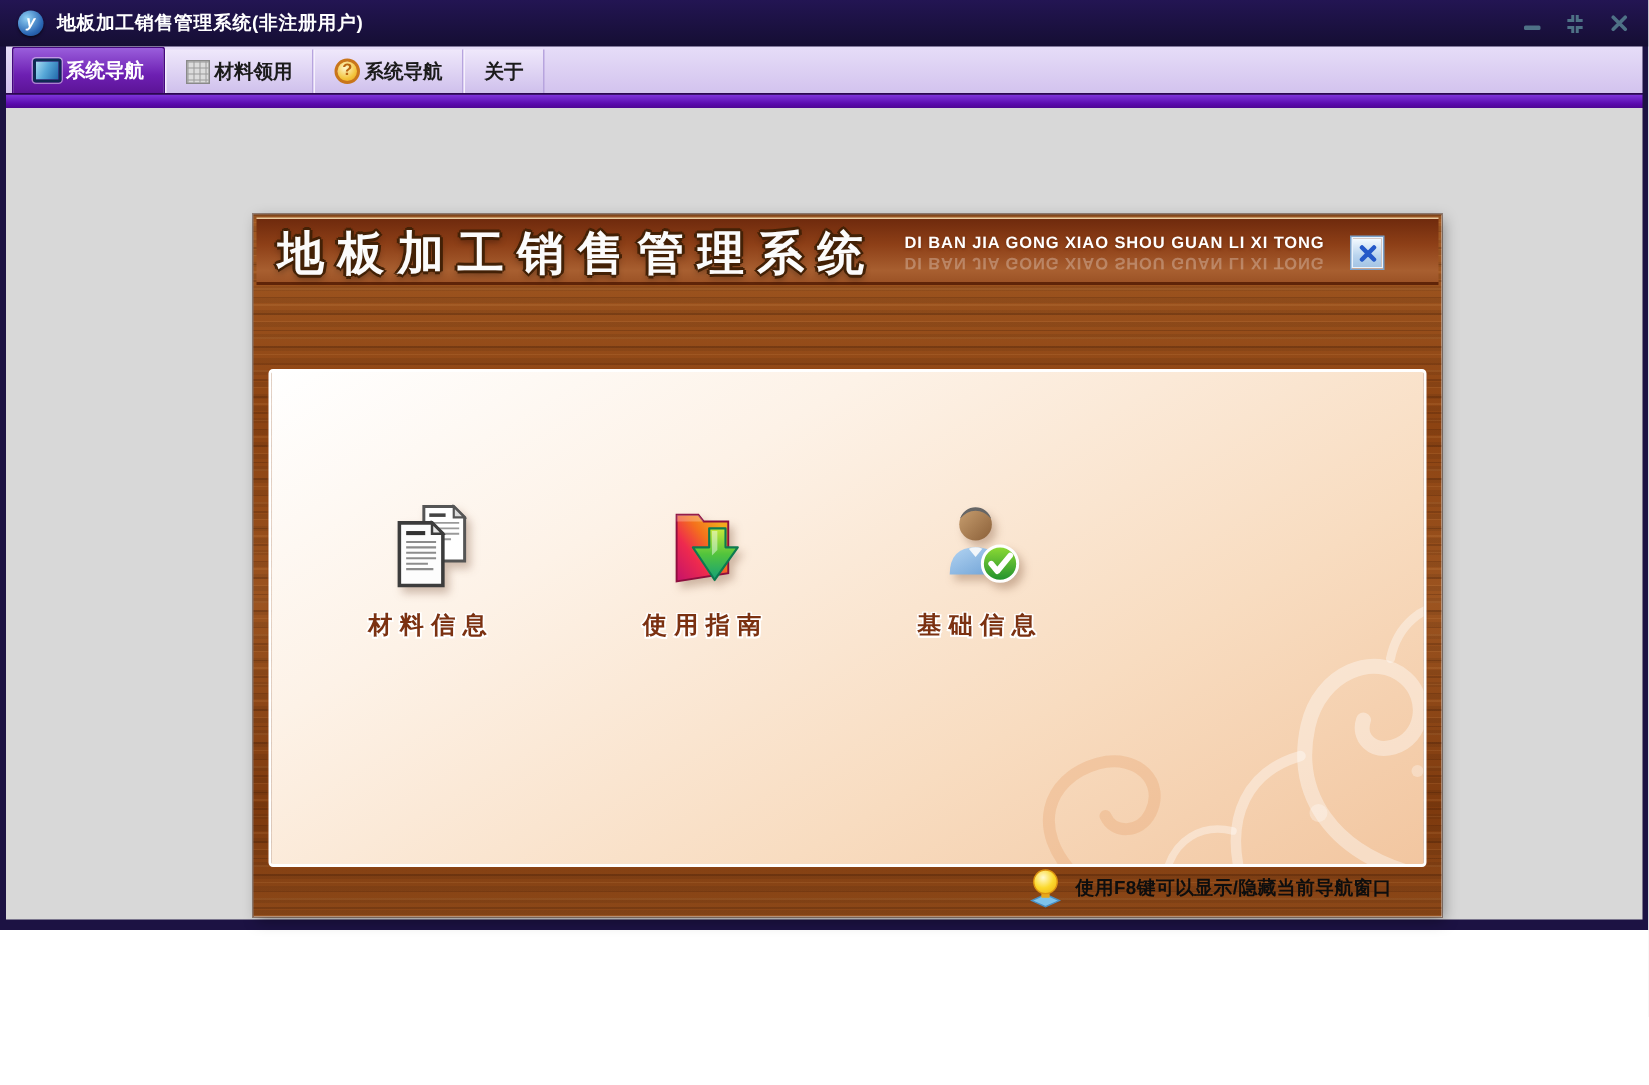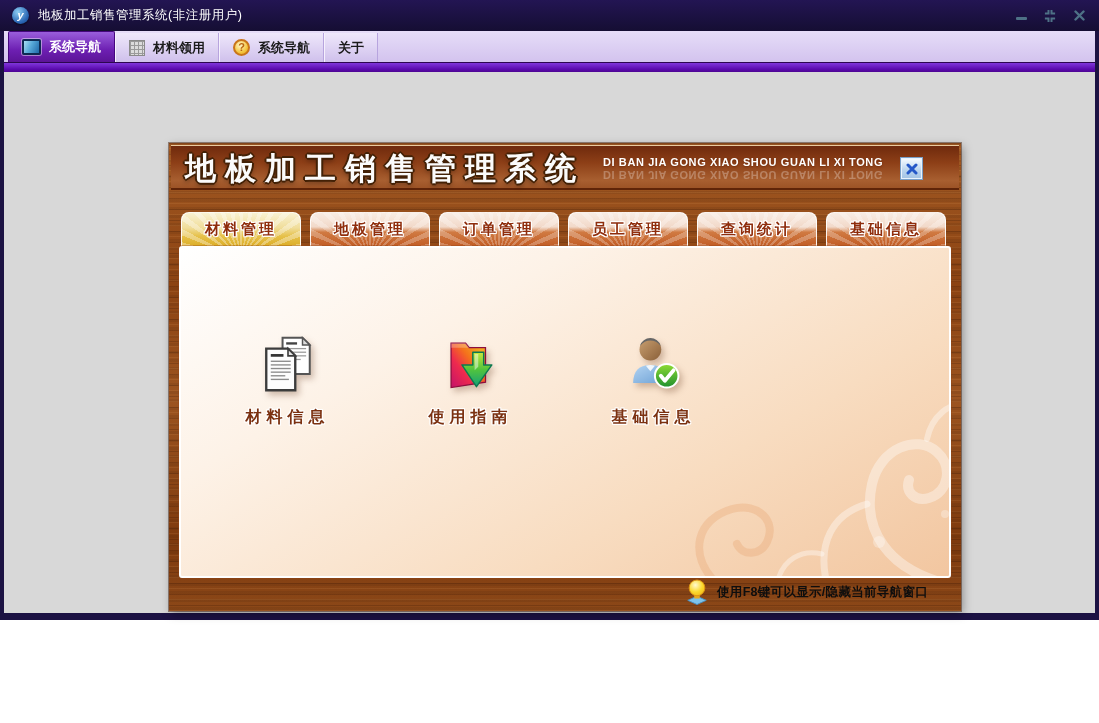--- a/index.html
+++ b/index.html
@@ -8,28 +8,28 @@
 
   
   .app-window{position:absolute;left:0;top:0;width:1099px;height:620px;background:#1c1243;}
 
   .titlebar{position:absolute;left:0;top:0;right:0;height:31px;
             background:linear-gradient(#231553,#150e33);display:flex;align-items:center;padding:0 12px;box-sizing:border-box;}
   .app-logo{width:17px;height:17px;border-radius:50%;flex:0 0 17px;
             background:radial-gradient(circle at 35% 30%,#8fd0f4,#2a66b4 65%,#16407e);
             color:#fff;font-style:italic;font-weight:bold;font-size:11px;line-height:17px;text-align:center;margin-right:9px;
             box-shadow:0 1px 2px rgba(0,0,0,.6);}
-  .window-title{color:#ffffff;font-size:12.5px;font-weight:normal;letter-spacing:.5px;}
+  .window-title{color:#ffffff;font-size:12.5px;font-weight:bold;letter-spacing:.5px;}
   .win-controls{margin-left:auto;display:flex;gap:13px;align-items:center;}
   .win-btn{display:flex;align-items:center;justify-content:center;width:16px;height:14px;cursor:pointer;}
   .min-bar{width:11px;height:3px;background:#4e7186;border-radius:1px;margin-top:6px;}
 
   .menubar{position:absolute;left:4px;right:4px;top:31px;height:31px;
            background:linear-gradient(#e6ddf8,#d3c3ee);display:flex;align-items:flex-end;padding-left:4px;box-sizing:border-box;}
-  .mtab{height:29px;display:flex;align-items:center;gap:8px;padding:0 13px;font-size:13px;font-weight:bold;color:#1b1b1b;
+  .mtab{height:29px;display:flex;align-items:center;gap:3px;padding:0 13px;font-size:13px;font-weight:bold;color:#1b1b1b;
         background:linear-gradient(#efe8fb,#cfc0ec);border-right:1px solid #b7a4de;border-left:1px solid #f6f1fd;cursor:pointer;box-sizing:border-box;}
   .mtab.active{height:31px;background:linear-gradient(#9a5edc,#6d1fb2 60%,#5c1497);color:#fff;
         border:1px solid #45077e;border-bottom:none;border-radius:2px 2px 0 0;}
   .monitor-icon{width:15px;height:12px;border:2px solid #0e2a52;border-radius:2px;
         background:linear-gradient(115deg,#aadcf2,#57a8d8 45%,#1f68a8);box-shadow:0 0 0 1px rgba(255,255,255,.45);}
   .grid-icon{width:14px;height:14px;border:1px solid #8a8a8a;background-color:#dcdcdc;
         background-image:linear-gradient(#9a9a9a 1px,transparent 1px),linear-gradient(90deg,#9a9a9a 1px,transparent 1px);
         background-size:4px 4px;}
   .help-coin-icon{width:17px;height:17px;border-radius:50%;border:2px solid #c9751a;box-sizing:border-box;
         background:radial-gradient(circle at 40% 32%,#fff8cf,#f3c43c 62%,#e89b20);
@@ -142,28 +142,20 @@
           <div class="nav-title">地板加工销售管理系统</div>
           <div class="pinyin">DI BAN JIA GONG XIAO SHOU GUAN LI XI TONG</div>
           <div class="pinyin-reflect">DI BAN JIA GONG XIAO SHOU GUAN LI XI TONG</div>
           <div class="nav-close">
             <svg width="12" height="12" viewBox="0 0 12 12" stroke="#2458c8" stroke-width="3" stroke-linecap="round">
               <path d="M2 2 L10 10 M10 2 L2 10"></path>
             </svg>
           </div>
         </div>
 
-        <div class="nav-tabs">
-          <div class="ntab active">材料管理</div>
-          <div class="ntab">地板管理</div>
-          <div class="ntab">订单管理</div>
-          <div class="ntab">员工管理</div>
-          <div class="ntab">查询统计</div>
-          <div class="ntab">基础信息</div>
-        </div>
 
         <div class="nav-content">
 
           <svg class="swirl" width="330" height="240" viewBox="0 0 330 240">
             <g fill="none" stroke="rgba(255,255,255,.38)" stroke-linecap="round">
               <path stroke-width="10" d="M320 240 C 260 225 235 185 245 140 C 253 104 290 90 310 108 C 326 122 322 148 302 154 C 288 158 278 148 282 136"></path>
               <path stroke-width="7" d="M200 240 C 190 200 205 170 240 160"></path>
               <path stroke-width="6" d="M300 95 C 305 70 325 60 330 62"></path>
               <path stroke-width="5" d="M150 240 C 155 215 175 205 195 210"></path>
             </g>

